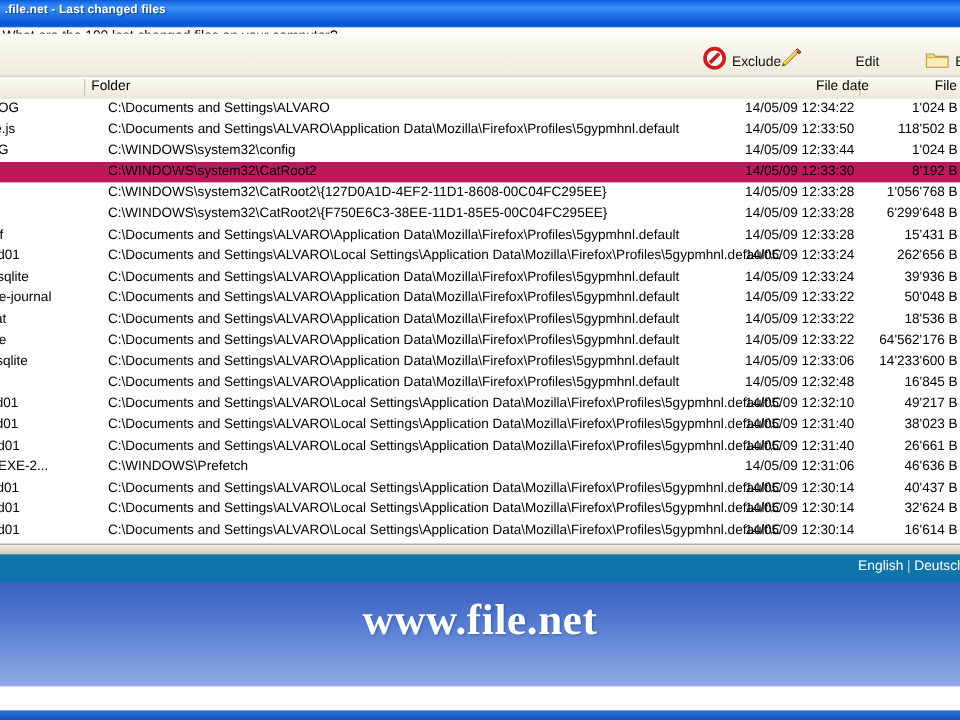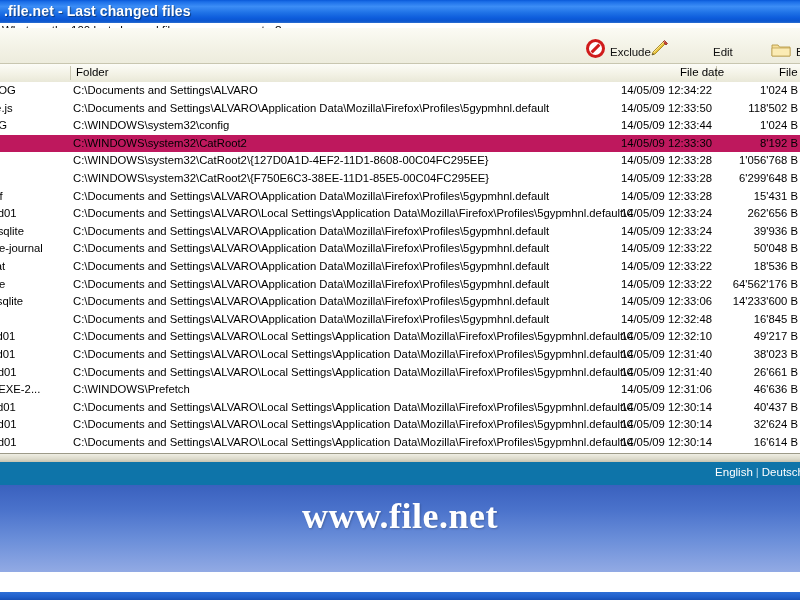--- a/index.html
+++ b/index.html
@@ -26,21 +26,21 @@
     width: 800px; height: 23px;
     background: linear-gradient(to bottom,
        #0A59D8 0%, #1C6FE8 8%, #3C8DF6 28%, #1F72E6 55%,
        #0D5CDC 78%, #0B55CE 92%, #2C6FD0 100%);
     overflow: hidden;
   }
   .titlebar-text {
     position: absolute;
     left: 4px; top: 3px;
     color: #ffffff;
-    font-size: 14px;
+    font-size: 10px;
     font-weight: bold;
     white-space: nowrap;
     text-shadow: 1px 1px 1px rgba(0,0,0,0.45);
     letter-spacing: 0.1px;
   }
 
   
   .desc-panel {
     position: absolute;
     left: 0; top: 23px;
@@ -147,21 +147,21 @@
   .row.selected { background: #be185d; }
   .cell {
     position: absolute;
     top: 2px;
     font-size: 11.3px;
     color: #000000;
     white-space: nowrap;
     overflow: hidden;
   }
   .cell.name   { left: -30px; width: 105px; }
-  .cell.folder { left: 73px;  width: 560px; }
+  .cell.folder { left: 90px;  width: 560px; }
   .cell.date   { left: 590px; width: 122px; text-align: right; }
   .cell.size   { left: 700px; width: 98px;  text-align: right; }
 
   
   .list-frame-bottom {
     position: absolute;
     left: 0; top: 453px;
     width: 800px; height: 9px;
     background: linear-gradient(to bottom, #EFEEE3 0%, #DCDACB 55%, #BFBCA8 100%);
     border-top: 1px solid #9C9A88;

